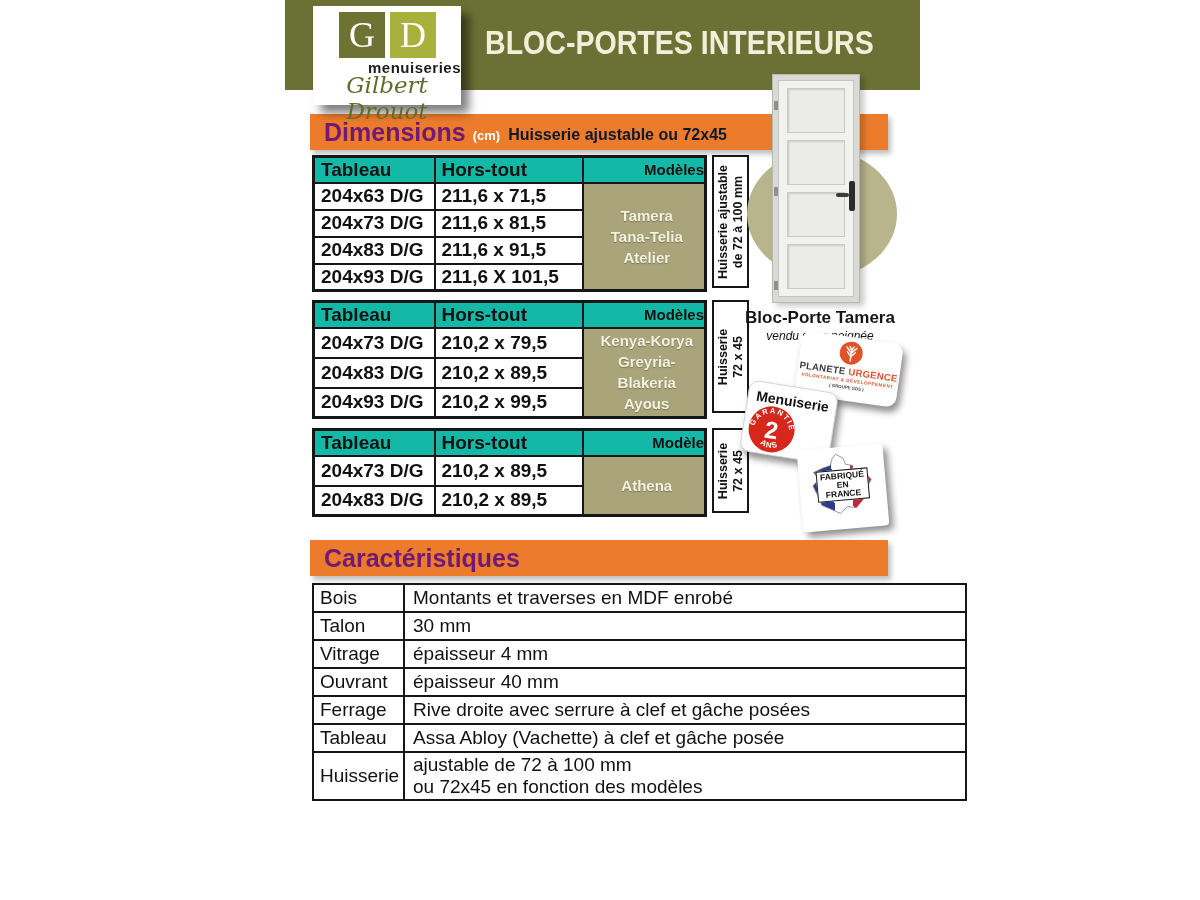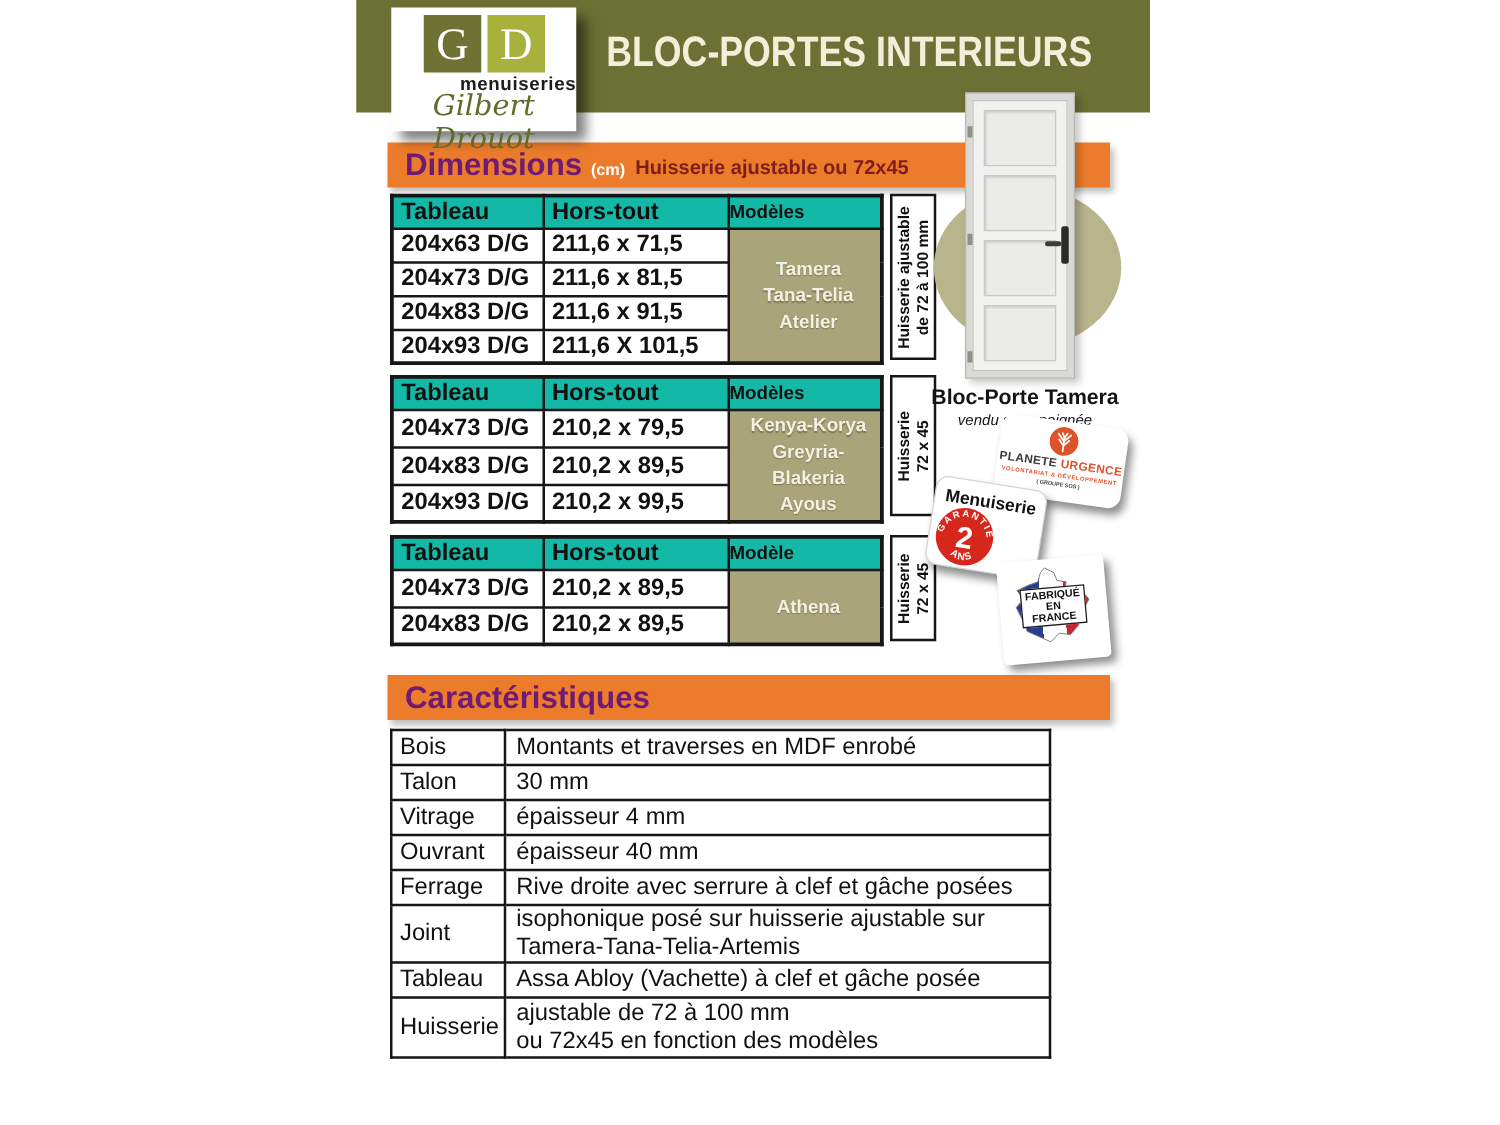--- a/index.html
+++ b/index.html
@@ -24,32 +24,32 @@
   .logo-script { position:absolute; left:0; top:66px; width:100%; text-align:center;
     font-family:"DejaVu Serif", serif; font-style:italic; font-size:23px; color:#5f6c2a; }
 
   
   .section-bar { position:absolute; left:310px; width:578px; height:36px; background:#ec7c2b;
     display:flex; align-items:center; box-shadow:3px 4px 5px rgba(0,0,0,0.25); }
   .dimensions-bar { top:114px; }
   .caracteristiques-bar { top:540px; }
   .bar-title { color:#701a75; font-weight:700; font-size:25px; margin-left:14px; }
   .bar-unit { color:#ffffff; font-weight:700; font-size:13px; margin-left:7px; margin-top:7px; }
-  .bar-sub { color:#7f1d1d; font-weight:700; font-size:16px; margin-left:8px; margin-top:5px; }
+  .bar-sub { color:#0f172a; font-weight:700; font-size:16px; margin-left:8px; margin-top:5px; }
 
   
   .dim-table-host { position:absolute; left:312px; }
   #dim-table-0 { top:155px; }
   #dim-table-1 { top:300px; }
   #dim-table-2 { top:428px; }
   table.dim { border-collapse:collapse; table-layout:fixed; background:#ffffff; }
   table.dim th, table.dim td { border:2px solid #161616; }
   table.dim { border:3px solid #161616; }
   table.dim th { background:#14b8a6; text-align:left; padding-left:6px; font-size:19px; color:#111; height:26px;margin-top:16px; }
-  table.dim th.model-h { text-align:left; padding-left:0; font-size:15px; }
+  table.dim th.model-h { text-align:right; padding-left:0; font-size:15px; }
   table.dim td { font-weight:700; font-size:19px; color:#111; padding-left:6px; }
   #dim-table-0 td { height:27px; }
   #dim-table-1 td, #dim-table-2 td { height:30px; }
   td.models-cell { background:#a9a479; text-align:center; padding:0; vertical-align:middle; }
   td.models-cell div { color:#f3f1e2; font-weight:700; font-size:15px; line-height:21px;
     text-shadow:0 1px 1px rgba(90,88,55,0.6); }
 
   
   .side-label { position:absolute; left:712px; width:37px; background:#ffffff; border:2px solid #161616; }
   .side-0 { top:155px; height:133px; }
@@ -100,21 +100,21 @@
 
   .france-card { left:800px; top:447px; width:86px; height:82px; border-radius:4px;
     transform:rotate(-5deg); display:flex; align-items:center; justify-content:center; }
   .france-wrap { position:relative; width:66px; height:72px; }
   .france-label { position:absolute; left:50%; top:46%; transform:translate(-50%,-50%);
     background:#ffffff; border:1.5px solid #1a1a1a; padding:1px 3px; text-align:center;
     font-size:8.5px; font-weight:700; line-height:9px; color:#111; white-space:pre-line; }
 
   
   .char-table-host { position:absolute; left:312px; top:583px; }
-  table.chars { border-collapse:collapse; table-layout:fixed; width:529px; border:2.5px solid #161616; }
+  table.chars { border-collapse:collapse; table-layout:fixed; width:655px; border:2.5px solid #161616; }
   table.chars td { border:2px solid #161616; font-size:19px; color:#111; vertical-align:middle; }
   table.chars td.lbl { padding-left:6px; }
   table.chars td.val { padding-left:8px; white-space:pre-line; line-height:22px; }
   tr.row-single td { height:28px; }
   tr.row-joint td { height:45px; }
   tr.row-huisserie td { height:48px; }
 </style>
 </head>
 <body>
 
@@ -360,25 +360,20 @@
             <td class="val">épaisseur 4 mm</td>
           </tr>
           <tr class="row-single">
             <td class="lbl">Ouvrant</td>
             <td class="val">épaisseur 40 mm</td>
           </tr>
           <tr class="row-single">
             <td class="lbl">Ferrage</td>
             <td class="val">Rive droite avec serrure à clef et gâche posées</td>
           </tr>
-          <tr class="row-joint">
-            <td class="lbl">Joint</td>
-            <td class="val">isophonique posé sur huisserie ajustable sur
-Tamera-Tana-Telia-Artemis</td>
-          </tr>
           <tr class="row-single">
             <td class="lbl">Tableau</td>
             <td class="val">Assa Abloy (Vachette) à clef et gâche posée</td>
           </tr>
           <tr class="row-huisserie">
             <td class="lbl">Huisserie</td>
             <td class="val">ajustable de 72 à 100 mm
 ou 72x45 en fonction des modèles</td>
           </tr>
         </tbody>

